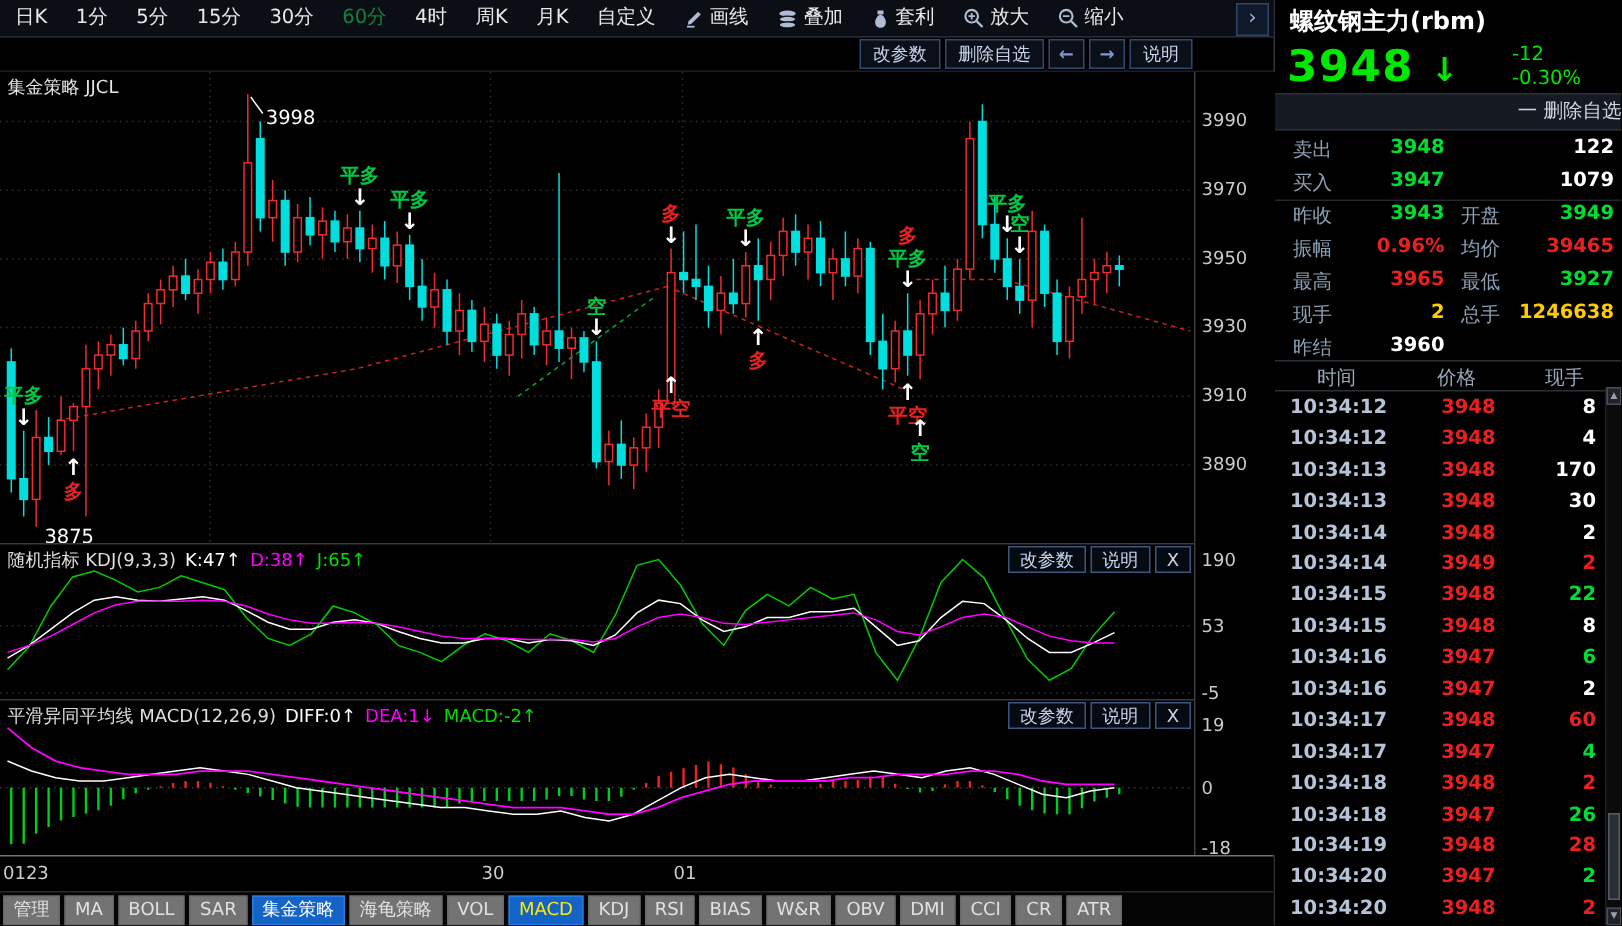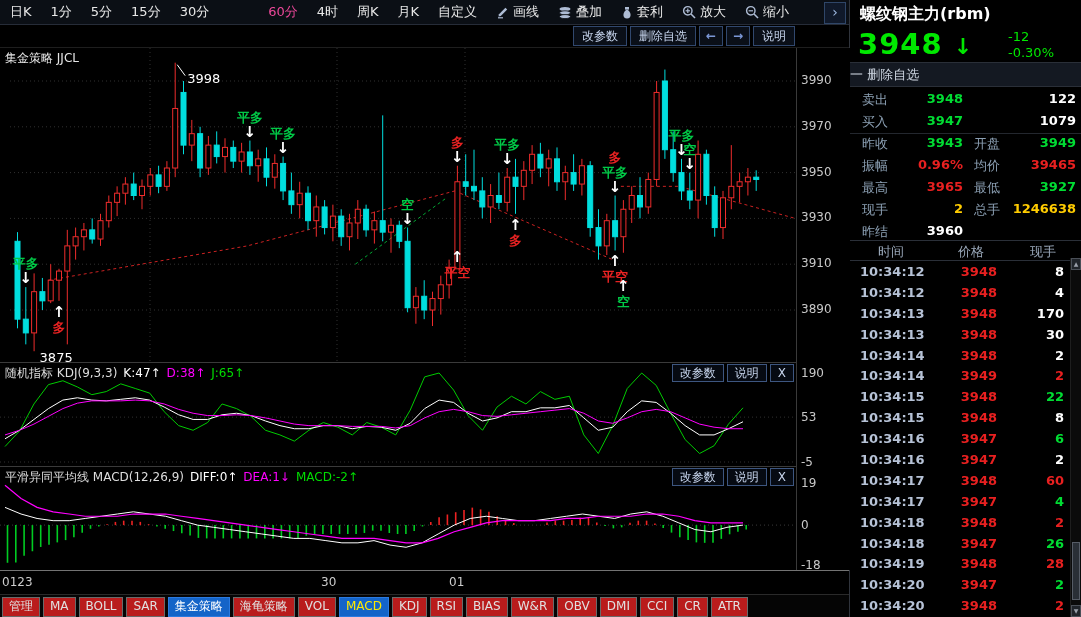--- a/index.html
+++ b/index.html
@@ -2,56 +2,56 @@
 <html><head>
 <meta charset="utf-8">
 <style>
   html,body{margin:0;padding:0;background:#000;}
   body{font-family:"DejaVu Sans","Liberation Sans",sans-serif;}
   .app{position:relative;width:1081px;height:617px;background:#000;overflow:hidden;color:#ddd;}
   .left{position:absolute;left:0;top:0;width:849px;height:617px;border-right:1px solid #30343c;box-sizing:content-box;}
   
   .toolbar{position:absolute;top:0;left:0;width:849px;height:25px;background:#0b0f15;border-bottom:1px solid #262c38;display:flex;align-items:center;padding-left:10px;gap:19px;box-sizing:border-box;}
   .tb-item{font-size:13px;color:#e8e8e8;cursor:pointer;display:flex;align-items:center;gap:4px;white-space:nowrap;line-height:24px;}
-  .tb-item.active{color:#ec4899;margin-left:40px;}
+  .tb-item.active{color:#15803d;}
   .tb-more{position:absolute;right:3px;top:2px;width:20px;height:20px;border:1px solid #2f4668;background:#10192a;color:#9db8e0;text-align:center;line-height:18px;font-size:14px;cursor:pointer;}
   
   .chart-header{position:absolute;top:26px;left:0;width:849px;height:21px;border-bottom:1px solid #1e1e1e;}
   .ch-title{position:absolute;left:6px;top:3px;font-size:16px;color:#e0e0e0;margin-top:20px;}
   .ch-btns{position:absolute;right:54px;top:0px;display:flex;gap:3px;}
   .hbtn{border:1px solid #31486e;background:#0a0f18;color:#c6d4ec;font-size:12px;padding:0 8px;line-height:18px;cursor:pointer;white-space:nowrap;}
   .hbtn.arrow{color:#7b97d6;padding:0 6px;font-weight:bold;}
   
   .pane{position:absolute;left:0;background:#000;}
-  #main-pane{top:48px;width:796px;height:314px;padding-left:10px;}
+  #main-pane{top:48px;width:796px;height:314px;}
   #kdj-pane{top:362px;width:796px;height:104px;border-top:1px solid #3a3a3a;}
   #macd-pane{top:466px;width:796px;height:104px;border-top:1px solid #3a3a3a;}
   .pane-hdr{position:absolute;left:5px;top:2px;font-size:12px;white-space:nowrap;z-index:3;}
   .pane-hdr span{margin-right:6px;}
   .pane-btns{position:absolute;right:2px;top:1px;display:flex;gap:3px;z-index:4;}
   .pbtn{border:1px solid #3d5680;background:#060a12;color:#c6d4ec;font-size:12px;padding:0 7px;line-height:16px;cursor:pointer;}
   .strategy-label{position:absolute;left:5px;top:2px;font-size:12px;color:#e6e6e6;z-index:3;}
   
   .axis-col{position:absolute;left:796px;top:48px;width:53px;height:522px;border-left:1px solid #3a3a3a;background:#000;}
   .ax{position:absolute;left:4px;font-size:12px;color:#c8c8c8;}
   
   .xaxis{position:absolute;top:570px;left:0;width:849px;height:23px;border-top:1px solid #737373;background:#000;}
   .xlab{position:absolute;top:4px;font-size:12px;color:#cccccc;}
   
   .bottombar{position:absolute;top:594px;left:0;width:849px;height:23px;border-top:1px solid #2a2a2a;background:#050505;display:flex;gap:3px;padding:2px 0 0 2px;box-sizing:border-box;}
-  .bbtn{border:1px solid #6a6a6a;background:#b91c1c;color:#e0e0e0;font-size:12px;padding:0 6px;line-height:16px;cursor:pointer;white-space:nowrap;}
+  .bbtn{border:1px solid #6a6a6a;background:#737373;color:#e0e0e0;font-size:12px;padding:0 6px;line-height:16px;cursor:pointer;white-space:nowrap;}
   .bbtn.active-blue{background:#1464c8;border-color:#2a7ae0;color:#ffffff;}
   .bbtn.active-blue-yellow{background:#1464c8;border-color:#2a7ae0;color:#ffe900;}
   
   .right{position:absolute;left:850px;top:0;width:231px;height:617px;background:#000;}
   .q-title{position:absolute;top:4px;left:10px;font-size:16px;font-weight:bold;color:#ffffff;}
   .q-price{position:absolute;top:27px;left:8px;font-size:29px;font-weight:bold;color:#00e800;letter-spacing:1px;}
   .q-arrow{font-size:22px;font-weight:bold;}
   .q-chg{position:absolute;top:29px;left:158px;font-size:13px;color:#00e800;line-height:16px;}
-  .q-watch{position:absolute;top:62px;left:0;width:231px;height:23px;background:#141922;border-top:1px solid #2a2f38;border-bottom:1px solid #2a2f38;color:#cdd5e0;font-size:13px;text-align:left;line-height:23px;cursor:pointer;}
+  .q-watch{position:absolute;top:62px;left:0;width:231px;height:23px;background:#141922;border-top:1px solid #2a2f38;border-bottom:1px solid #2a2f38;color:#cdd5e0;font-size:13px;text-align:right;line-height:23px;cursor:pointer;}
   .q-rows{position:absolute;top:88px;left:0;width:231px;}
   .qrow{position:relative;height:22px;font-size:13px;font-weight:bold;}
   .qrow .lab{position:absolute;color:#8ca0b4;font-weight:normal;}
   .qrow .l1{left:12px;top:3px;}
   .qrow .v1{position:absolute;right:118px;top:3px;}
   .qrow .l2{left:124px;top:3px;}
   .qrow .v2{position:absolute;right:5px;top:3px;}
   .sep{position:absolute;left:0;width:231px;height:0;border-top:1px solid #23272e;}
   .ts-header{position:absolute;top:240px;left:0;width:231px;height:19px;border-top:1px solid #2a2f38;border-bottom:1px solid #2a2f38;font-size:13px;color:#9aa8ba;}
   .ts-header span{position:absolute;top:2px;}

